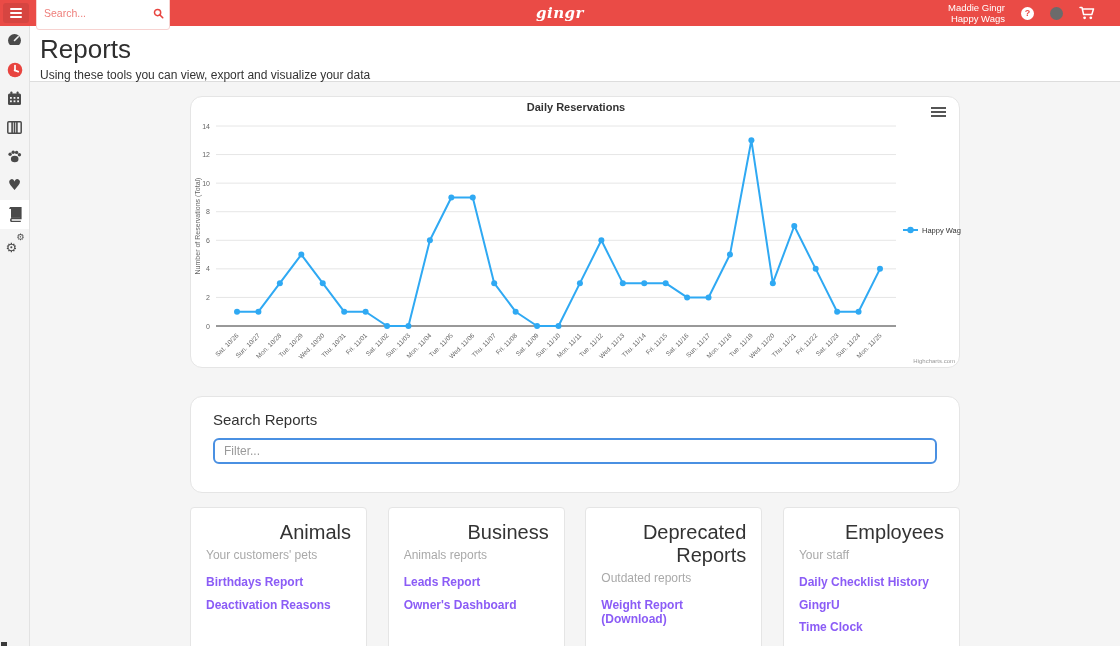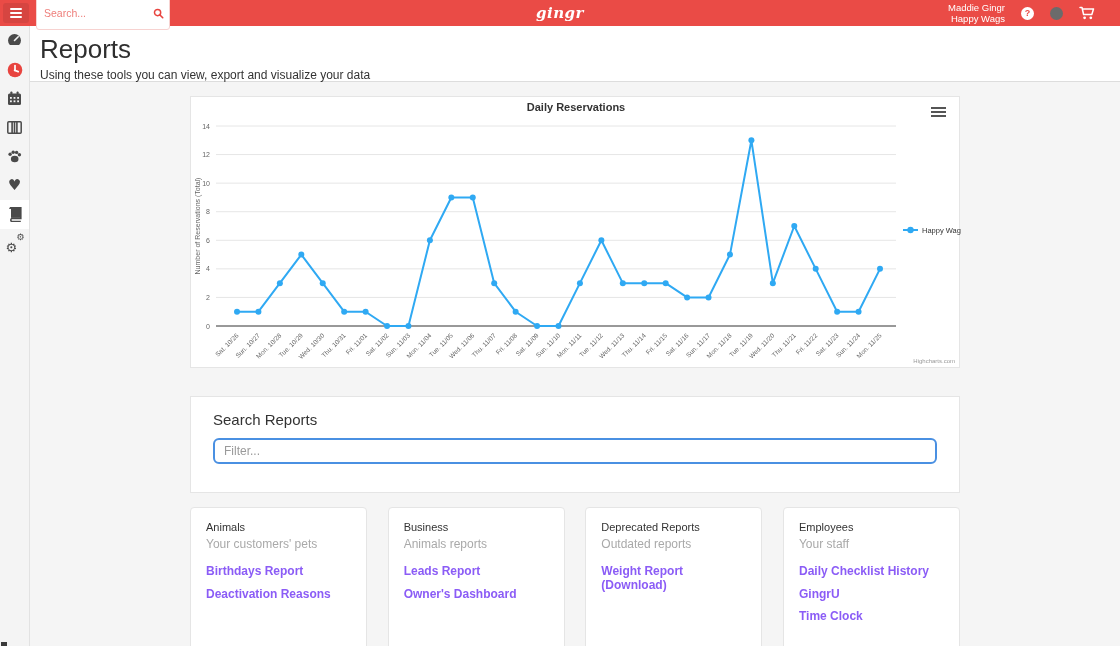--- a/index.html
+++ b/index.html
@@ -63,21 +63,21 @@
   .main { margin-left:30px; padding-top:26px; }
   .page-head {
     background:#fff; border-bottom:1px solid #ddd;
     padding:8px 16px 12px 10px; height:56px;
   }
   .page-head h1 { margin:0 0 3px 0; font-size:26px; font-weight:400; color:#2f2f2f; }
   .page-head p { margin:0; font-size:12px; color:#333; }
   .content { padding:14px 0 0 0; }
   .panel {
     width:770px; margin:0 auto; background:#fff;
-    border:1px solid #e5e5e5; border-radius:0; position:relative;
+    border:1px solid #e5e5e5; border-radius:12px; position:relative;
   }
   .chart-panel { height:272px; }
   .chart-menu { position:absolute; top:10px; right:13px; width:15px; cursor:pointer; }
   .chart-menu i { display:block; height:2px; background:#555; margin-bottom:2px; }
   .tick   { font-size:7px;   fill:#666; font-family:"Liberation Sans", sans-serif; }
   .xtick  { font-size:6.5px; fill:#666; font-family:"Liberation Sans", sans-serif; }
   .ylab   { font-size:7px;   fill:#666; font-family:"Liberation Sans", sans-serif; }
   .chart-title  { font-size:11px; font-weight:bold; fill:#333; font-family:"Liberation Sans", sans-serif; }
   .legend-text  { font-size:7.5px; fill:#333; font-family:"Liberation Sans", sans-serif; }
   .credit       { font-size:6px;  fill:#999; font-family:"Liberation Sans", sans-serif; }
@@ -93,21 +93,21 @@
   
   .cards {
     width:770px; margin:14px auto 0 auto;
     display:grid; grid-template-columns:repeat(4,177px);
     justify-content:space-between;
   }
   .card {
     background:#fff; border:1px solid #e5e5e5; border-radius:4px;
     padding:13px 15px; height:230px; overflow:hidden;
   }
-  .card h3 { margin:0 0 4px 0; font-size:11px; font-weight:400; color:#333; }
+  .card h3 { margin:0 0 4px 0; font-size:20px; font-weight:400; color:#333;text-align:right; }
   .card .sub { font-size:12px; color:#a9a9a9; margin:0 0 13px 0; }
   .card a { display:block; font-size:12px; color:#8b5cf6; text-decoration:none; margin-bottom:8.5px; cursor:pointer;font-weight:bold; }
 </style>
 </head>
 <body>
 
 <div class="app-header">
   <div class="hamburger-btn">
     <i></i>
       <i></i>

